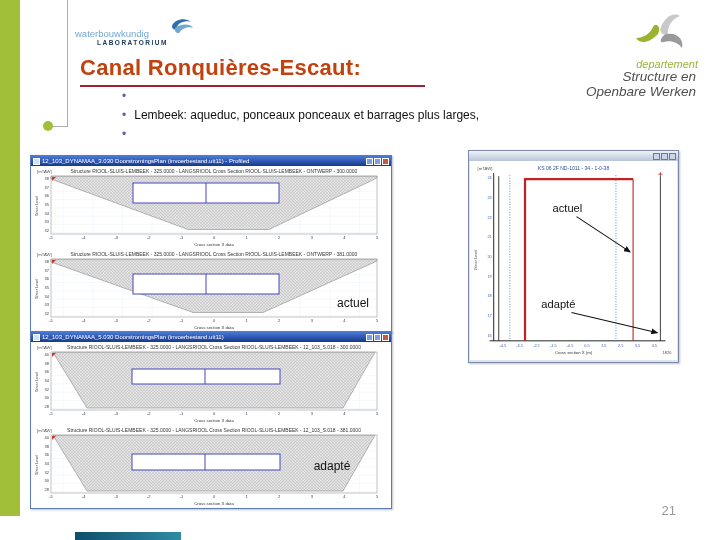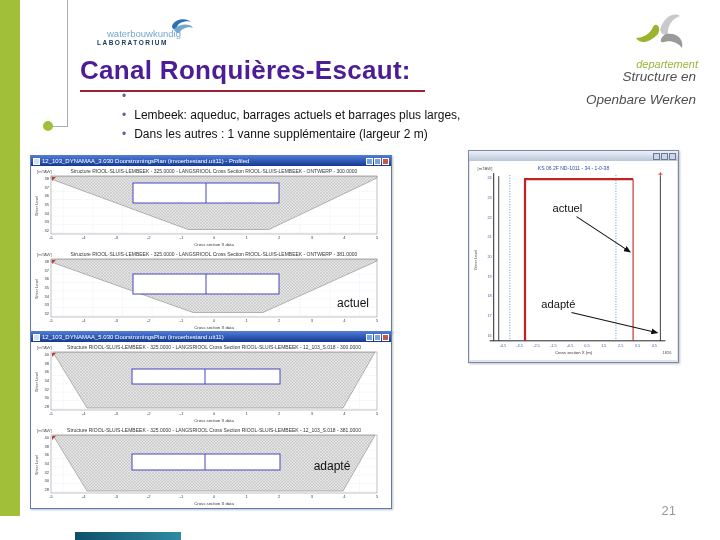--- a/index.html
+++ b/index.html
@@ -11,35 +11,35 @@
   .green-bar{left:0;top:0;width:20px;height:516px;background:#a2bf3a;}
   .accent-vline{left:67px;top:0;width:1px;height:126px;background:#a9adb2;}
   .accent-hline{left:52px;top:126px;width:16px;height:1px;background:#a9adb2;}
   .accent-dot{left:43px;top:121px;width:10px;height:10px;border-radius:50%;background:#a2bf3a;}
   .teal-bar{left:75px;top:532px;width:106px;height:8px;
             background:linear-gradient(90deg,#0e4f68,#2f8ba3);}
   .page-number{right:44px;top:503px;color:#9a9a9a;font-size:13px;}
 
   
   .wl-logo{left:75px;top:20px;width:110px;height:34px;}
-  .wl-line1{color:#74a7cf;font-size:9.5px;position:absolute;left:0;top:8px;margin-left:32px;}
+  .wl-line1{color:#74a7cf;font-size:9.5px;position:absolute;left:0;top:8px;}
   .wl-line2{color:#16365c;font-size:6.5px;font-weight:bold;letter-spacing:1.5px;
             position:absolute;left:22px;top:19px;}
   .wl-mark{position:absolute;left:91px;top:-4px;}
 
   
   .mow-logo{right:22px;top:10px;width:120px;height:90px;text-align:right;}
   .mow-mark{position:absolute;right:12px;top:0;}
   .mow-dept{color:#97b43b;font-size:11px;font-style:italic;position:absolute;right:0;top:48px;}
   .mow-l1{color:#4f4f4f;font-size:13.5px;font-style:italic;position:absolute;right:2px;top:59px;}
-  .mow-l2{color:#4f4f4f;font-size:13.5px;font-style:italic;position:absolute;right:2px;top:74px;margin-top:8px;}
+  .mow-l2{color:#4f4f4f;font-size:13.5px;font-style:italic;position:absolute;right:2px;top:74px;}
 
   
   .title-block{left:80px;top:55px;width:345px;border-bottom:2px solid #9b2335;padding-bottom:4px;}
-  .title-block h1{margin:0;font-size:26px;font-weight:800;color:#4c1d95;letter-spacing:.3px;}
+  .title-block h1{margin:0;font-size:22px;font-weight:800;color:#c2410c;letter-spacing:.3px;}
   .bullets{left:122px;top:89px;width:440px;display:flex;flex-direction:column;gap:5px;}
   .bullet-row{display:flex;align-items:flex-start;font-size:12px;color:#111;}
   .bullet-dot{color:#6060a8;margin-right:8px;font-size:12px;line-height:14px;}
 
   
   .app-window{background:#ece9e2;border:1px solid #5a7bb5;box-shadow:1px 1px 2px rgba(0,0,0,.25);}
   .win-left-1{left:30px;top:155px;width:360px;height:176px;}
   .win-left-2{left:30px;top:331px;width:360px;height:176px;}
   .titlebar{height:10px;background:linear-gradient(180deg,#4a79d6,#16398f);
             display:flex;align-items:center;padding:0 2px;}
@@ -139,25 +139,24 @@
 
 <div class="abs title-block">
   <h1>Canal Ronquières-Escaut:</h1>
 </div>
 <div class="abs bullets">
   <div class="bullet-row">
     <span class="bullet-dot">•</span>
   </div>
   <div class="bullet-row">
     <span class="bullet-dot">•</span>
-    <span>Lembeek: aqueduc, barrages actuels et barrages plus larges,</span>
+    <span>Lembeek: aqueduc, ponceaux ponceaux et barrages plus larges,</span>
   </div>
   <div class="bullet-row">
     <span class="bullet-dot">•</span>
-    <span>Dans les autres : 1 vanne supplémentaire (largeur 2 m)</span>
   </div>
 </div>
 
 <div class="abs app-window win-left-1">
   <div class="titlebar">
     <span class="tb-icon"></span>
     <span class="tb-text">12_103_DYNAMAA_3.030 DoorstromingsPlan (invoerbestand.uit11) - Profiled</span>
     <span class="tb-btn"></span>
     <span class="tb-btn"></span>
     <span class="tb-btn tb-close"></span>

